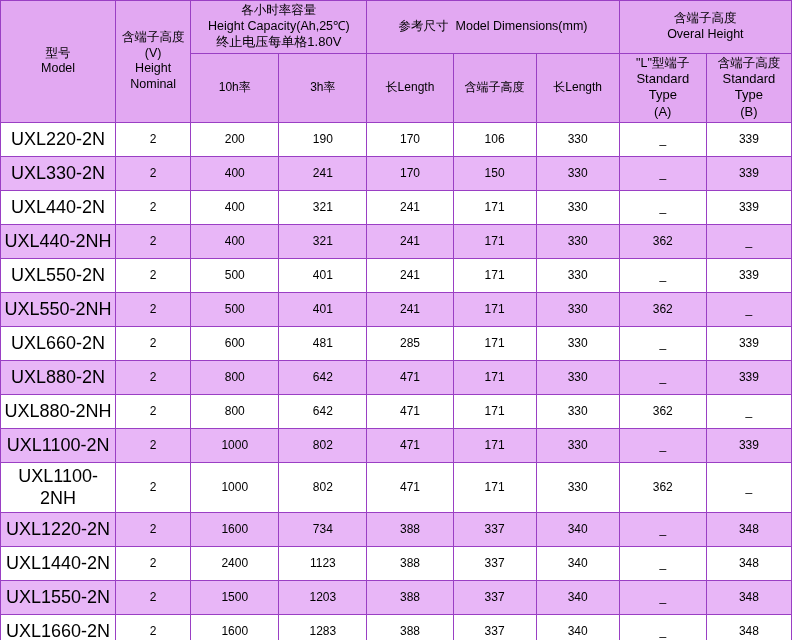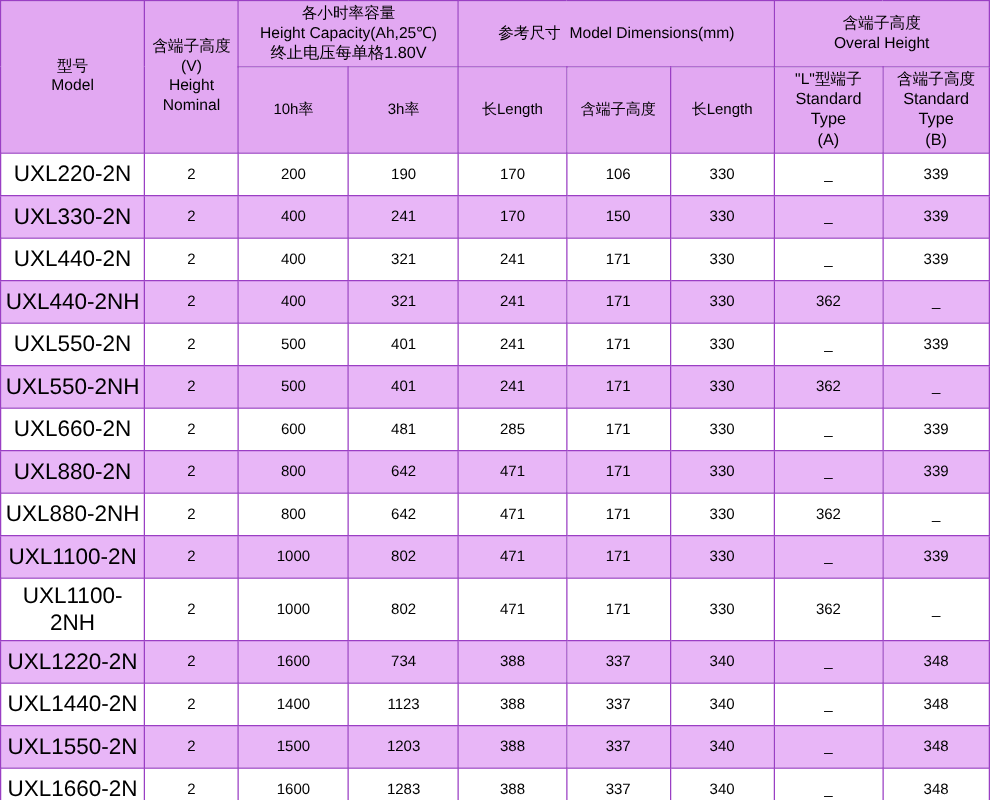--- a/index.html
+++ b/index.html
@@ -257,21 +257,21 @@
         <td>734</td>
         <td>388</td>
         <td>337</td>
         <td>340</td>
         <td class=" dash">_</td>
         <td>348</td>
       </tr>
       <tr class="odd">
         <td class="model">UXL1440-2N</td>
         <td>2</td>
-        <td>1400</td>
+        <td>2400</td>
         <td>1123</td>
         <td>388</td>
         <td>337</td>
         <td>340</td>
         <td class=" dash">_</td>
         <td>348</td>
       </tr>
       <tr class="even">
         <td class="model">UXL1550-2N</td>
         <td>2</td>

